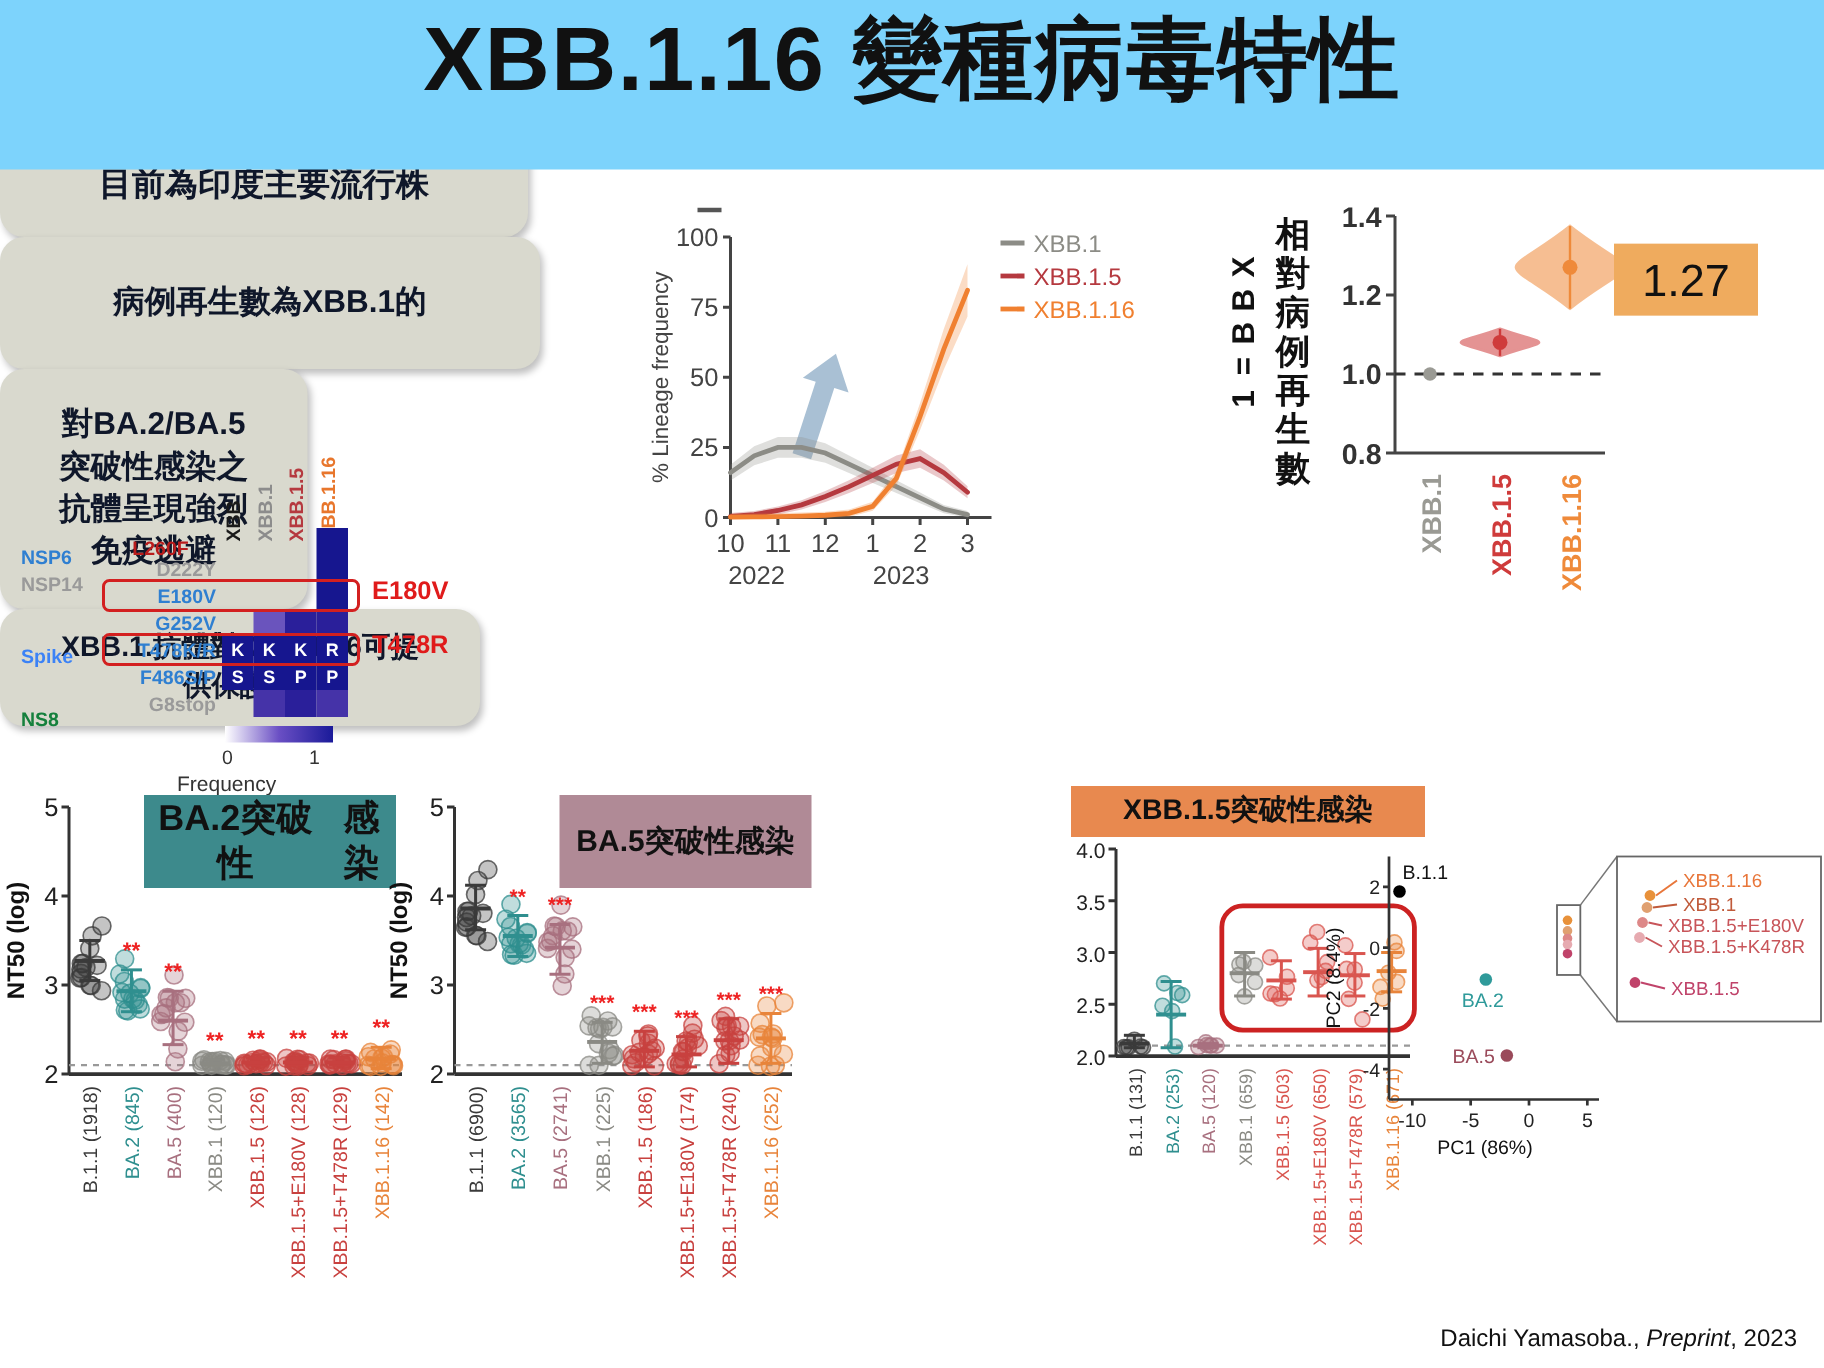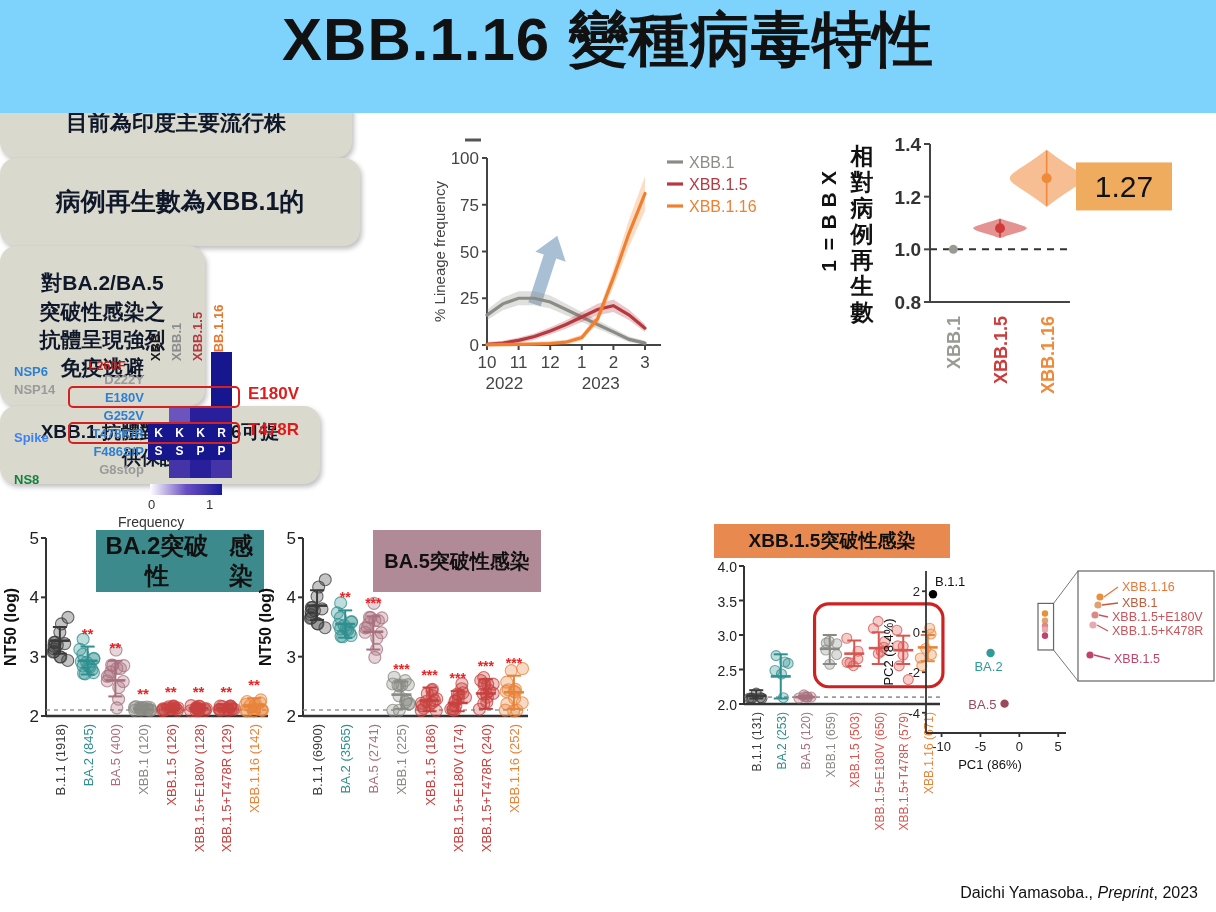--- a/index.html
+++ b/index.html
@@ -244,21 +244,21 @@
   <div>
     <div>與XBB.1.5相比增加</div>
     <div>T478R、E180V位點突變</div>
   </div>
 </div>
 
 <div class="callout" style="left:398px; top:432px; width:352px; height:70px; font-size:22px;">
   <div>目前為印度主要流行株</div>
 </div>
 
-<div class="callout" style="left:795px; top:422px; width:360px; height:88px; font-size:25px;">
+<div class="callout" style="left:795px; top:422px; width:360px; height:88px; font-size:21px;">
   <div>
     <div>病例再生數為XBB.1的</div>
   </div>
 </div>
 
 <div class="panel" id="ba2-panel" style="left:0px; top:522px; width:280px; height:370px;">
     <svg width="280" height="370">
       <line x1="46" y1="16" x2="46" y2="194" stroke="#333" stroke-width="2"></line>
       <line x1="46" y1="194" x2="268" y2="194" stroke="#333" stroke-width="2.5"></line>
       <line x1="41" y1="16" x2="46" y2="16" stroke="#333" stroke-width="2"></line>

